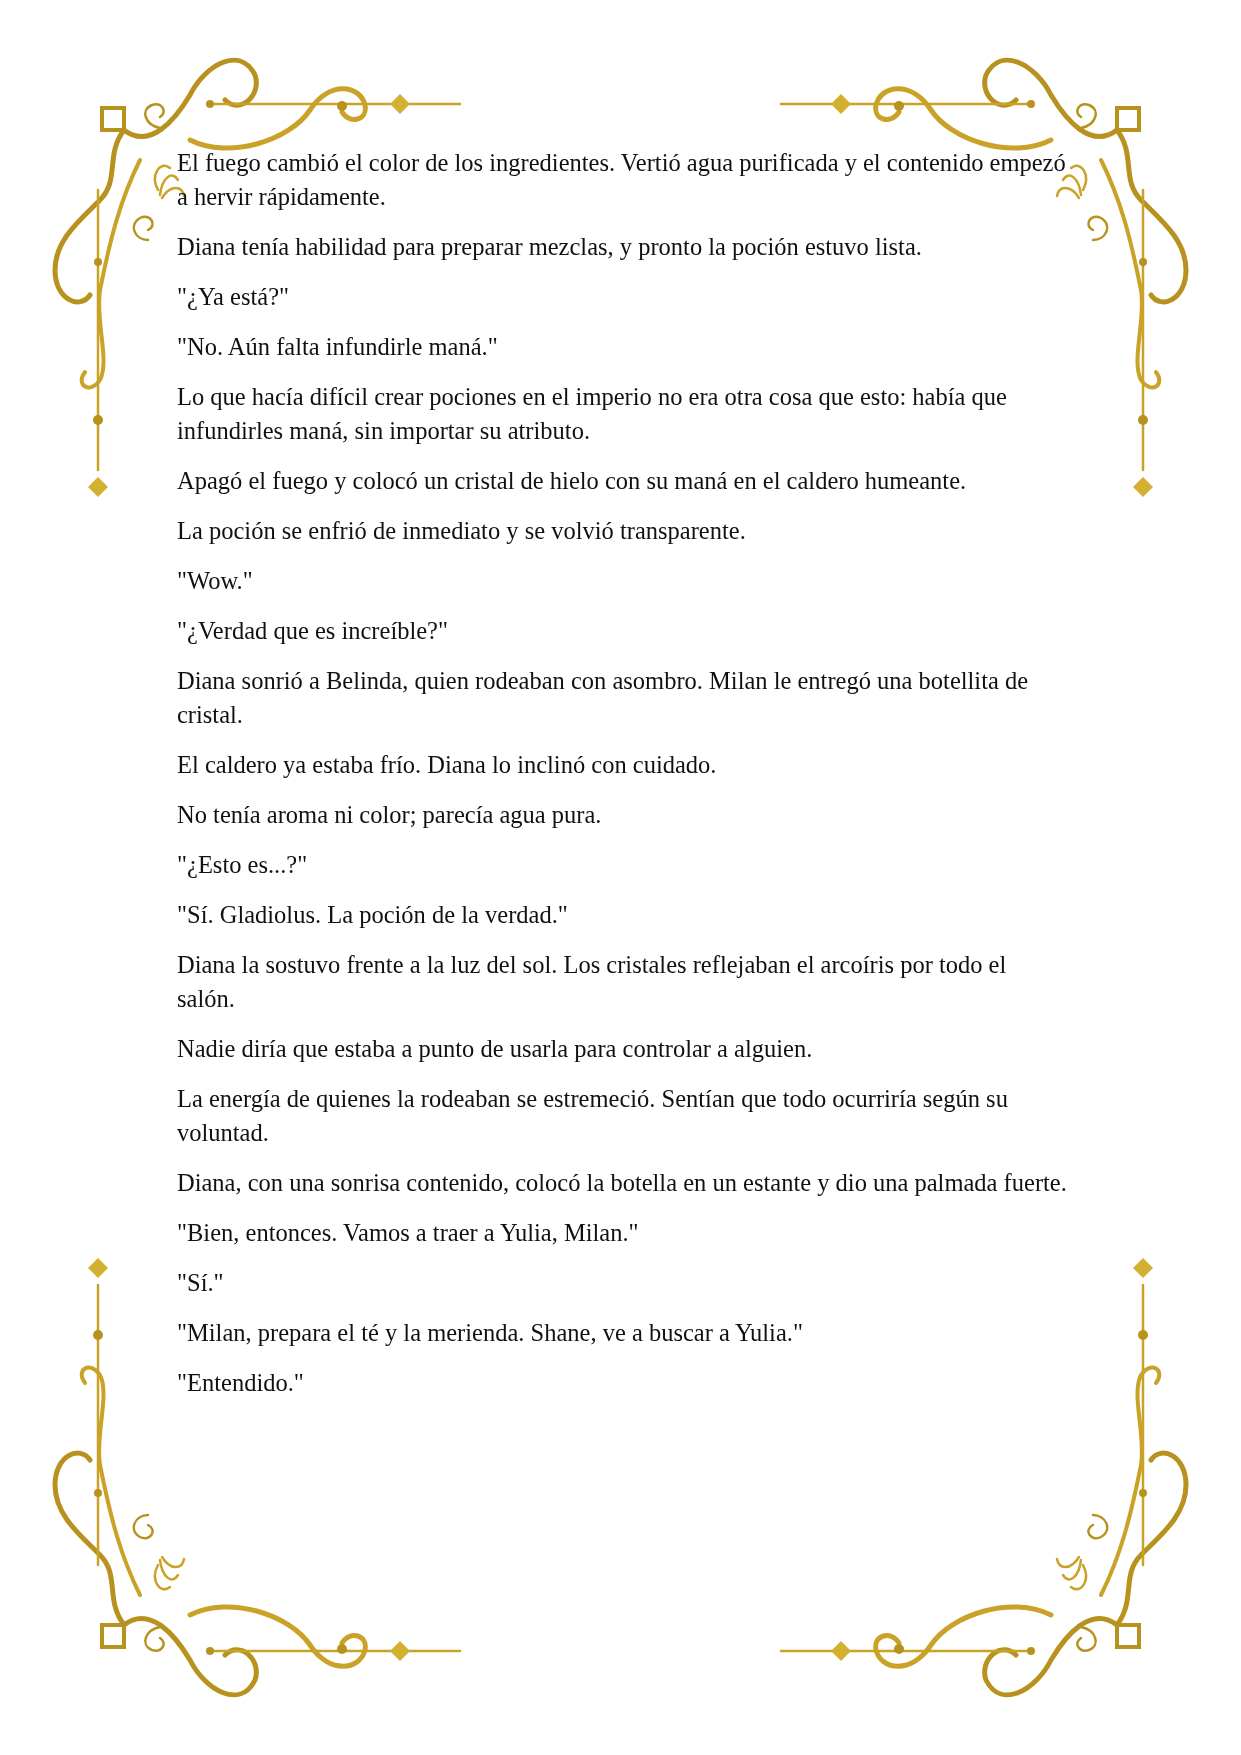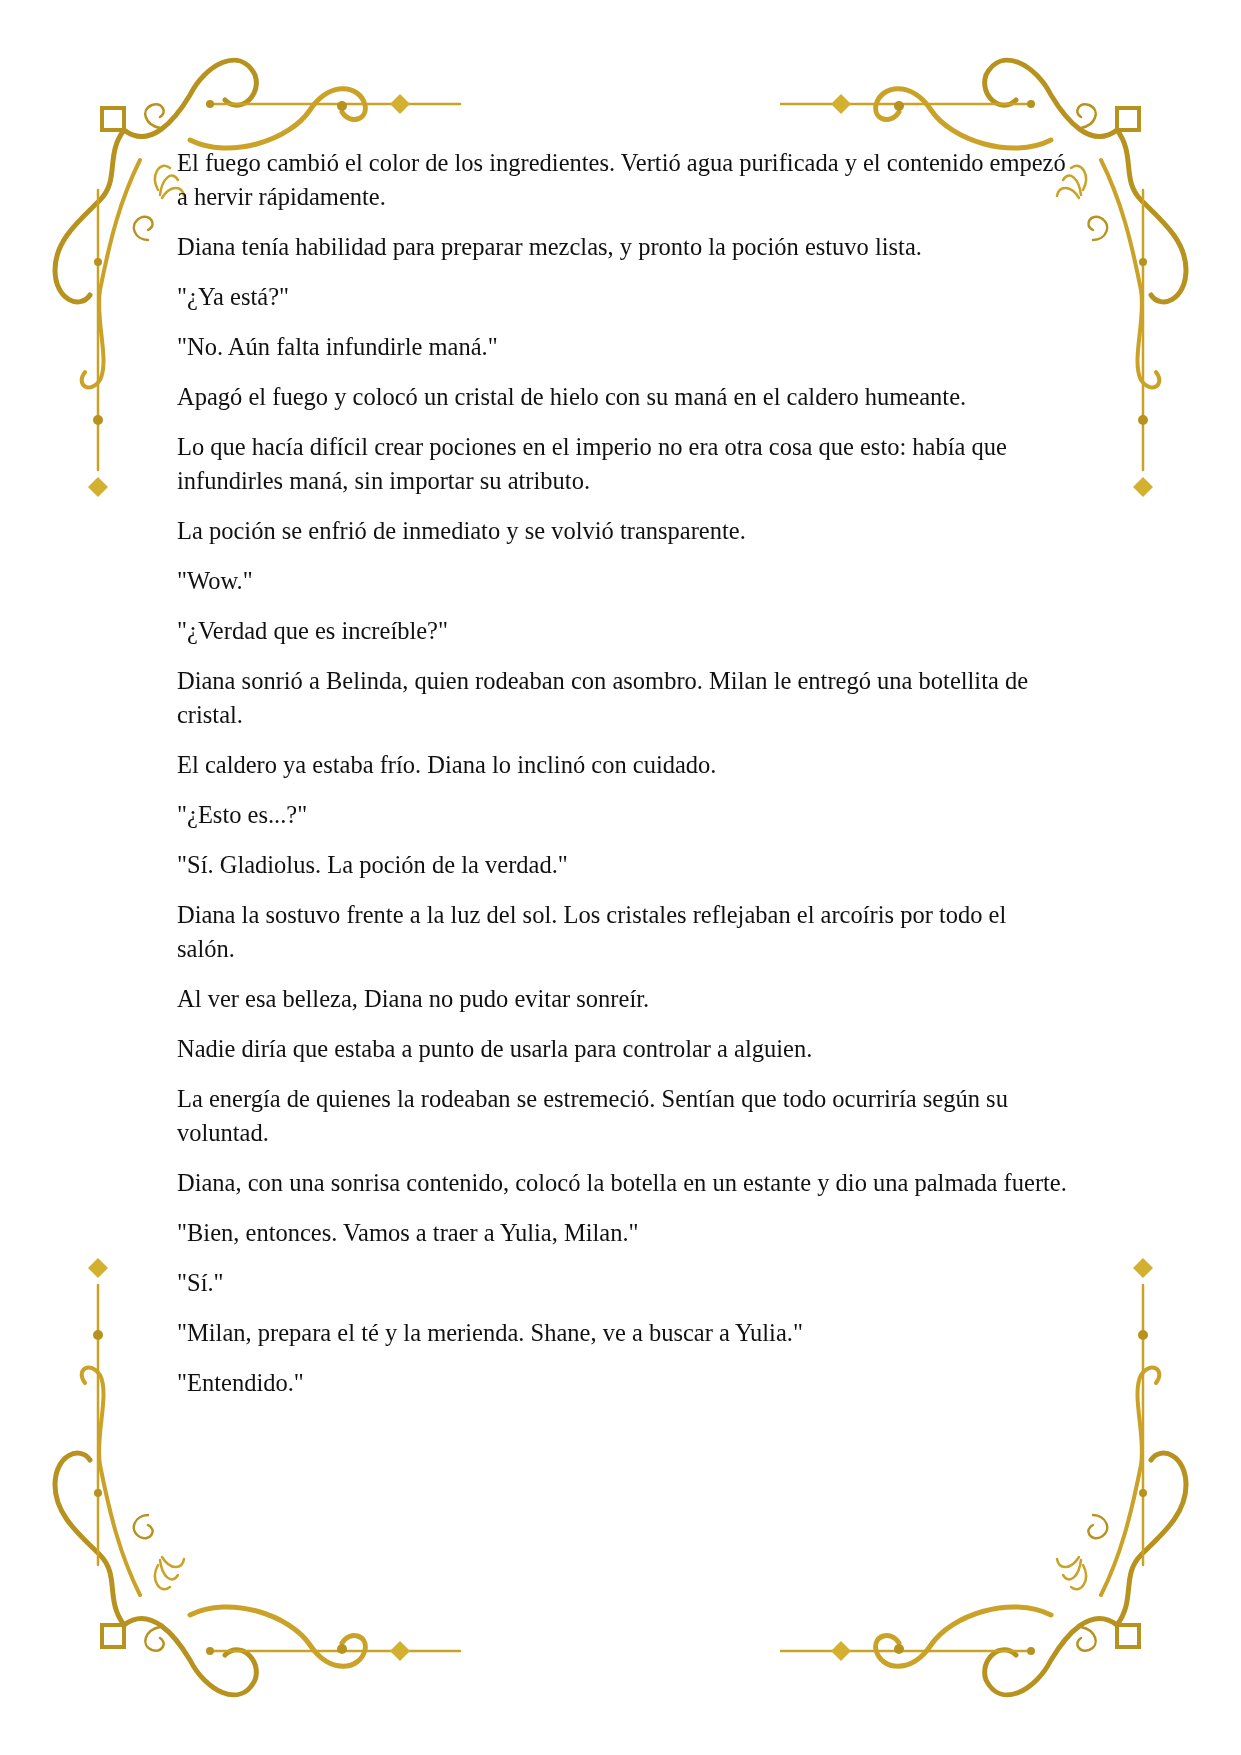--- a/index.html
+++ b/index.html
@@ -64,31 +64,31 @@
     <use href="#corner" transform="translate(1241 0) scale(-1 1)"></use>
     <use href="#corner" transform="translate(0 1755) scale(1 -1)"></use>
     <use href="#corner" transform="translate(1241 1755) scale(-1 -1)"></use>
   </svg>
 
   <div class="content">
     <p>El fuego cambió el color de los ingredientes. Vertió agua purificada y el contenido empezó a hervir rápidamente.</p>
     <p>Diana tenía habilidad para preparar mezclas, y pronto la poción estuvo lista.</p>
     <p>"¿Ya está?"</p>
     <p>"No. Aún falta infundirle maná."</p>
+    <p>Lo que hacía difícil crear pociones en el imperio no era otra cosa que esto: había que infundirles maná, sin importar su atributo.</p>
     <p>Apagó el fuego y colocó un cristal de hielo con su maná en el caldero humeante.</p>
-    <p>Lo que hacía difícil crear pociones en el imperio no era otra cosa que esto: había que infundirles maná, sin importar su atributo.</p>
     <p>La poción se enfrió de inmediato y se volvió transparente.</p>
     <p>"Wow."</p>
     <p>"¿Verdad que es increíble?"</p>
     <p>Diana sonrió a Belinda, quien rodeaban con asombro. Milan le entregó una botellita de cristal.</p>
     <p>El caldero ya estaba frío. Diana lo inclinó con cuidado.</p>
+    <p>No tenía aroma ni color; parecía agua pura.</p>
     <p>"¿Esto es...?"</p>
     <p>"Sí. Gladiolus. La poción de la verdad."</p>
     <p>Diana la sostuvo frente a la luz del sol. Los cristales reflejaban el arcoíris por todo el salón.</p>
-    <p>Al ver esa belleza, Diana no pudo evitar sonreír.</p>
     <p>Nadie diría que estaba a punto de usarla para controlar a alguien.</p>
     <p>La energía de quienes la rodeaban se estremeció. Sentían que todo ocurriría según su voluntad.</p>
     <p>Diana, con una sonrisa contenido, colocó la botella en un estante y dio una palmada fuerte.</p>
     <p>"Bien, entonces. Vamos a traer a Yulia, Milan."</p>
     <p>"Sí."</p>
     <p>"Milan, prepara el té y la merienda. Shane, ve a buscar a Yulia."</p>
     <p>"Entendido."</p>
   </div>
 </div>
 

